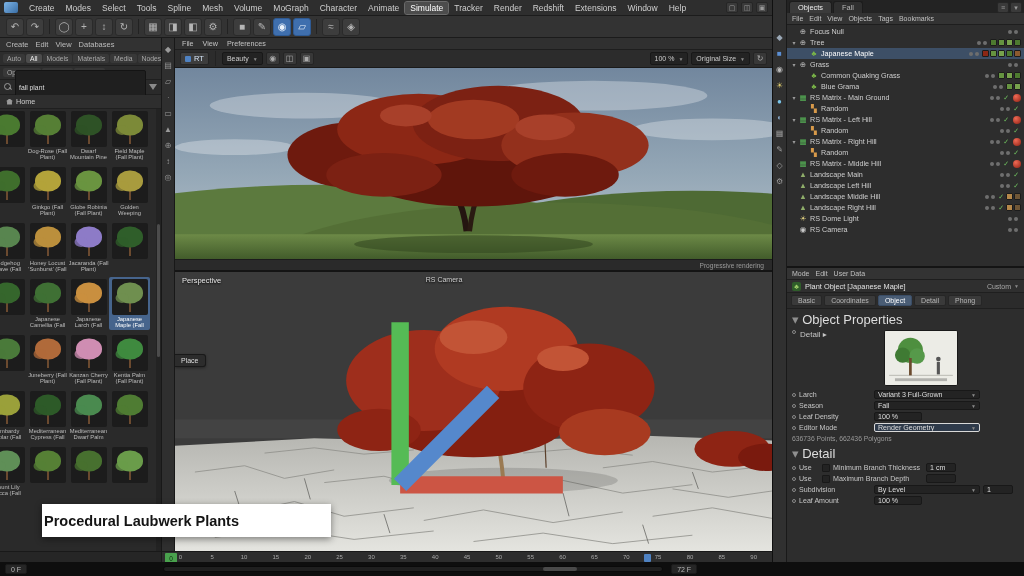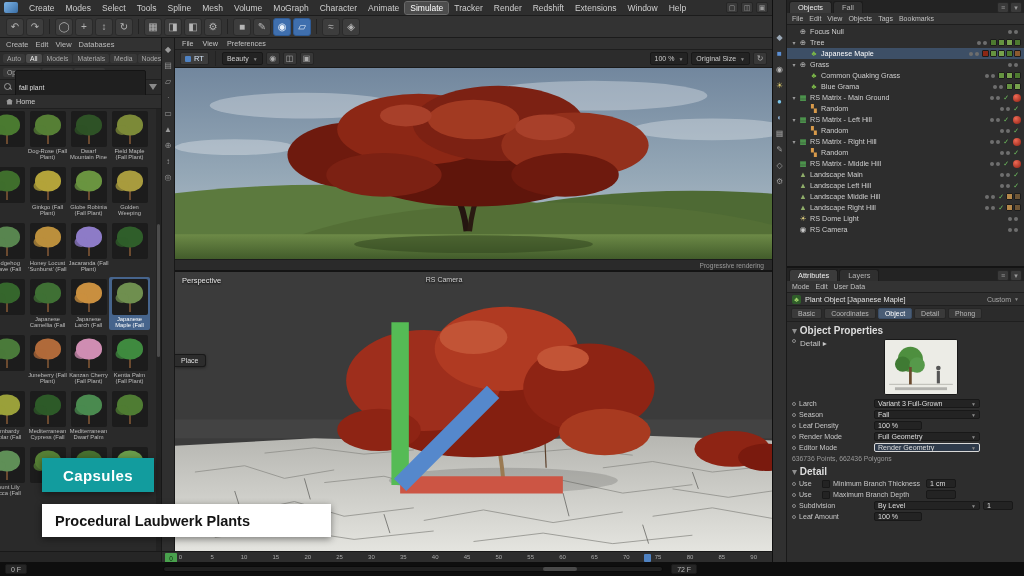--- a/index.html
+++ b/index.html
@@ -120,41 +120,41 @@
   .ochip{width:7px;height:7px;border-radius:1px;border:1px solid #1c1c1c}
   .oball{width:8px;height:8px;border-radius:50%;background:radial-gradient(circle at 35% 30%,#ef6a55,#8e1f12);margin-left:2px;flex:none}
 
   .attrs{flex:1;display:flex;flex-direction:column;background:#2d2d2d;overflow:hidden}
   .atitle{height:13px;display:flex;align-items:center;gap:4px;padding:0 5px;font-size:7.4px;color:#e2e2e2;background:#2f2f2f;border-bottom:1px solid #1f1f1f;flex:none}
   .plant-ic{width:9px;height:9px;background:#2f5e2a;border-radius:2px;color:#9fd06a;font-size:7px;line-height:9px;text-align:center;flex:none}
   .preset{margin-left:auto;color:#a8a8a8;font-size:7px;display:flex;align-items:center;gap:3px}
   .stabs{display:flex;gap:2px;padding:2px 4px;border-bottom:1px solid #1f1f1f;background:#2b2b2b;flex:none}
   .stab{padding:1px 6px;font-size:7px;background:#3a3a3a;border:1px solid #262626;border-radius:2px;color:#b8b8b8}
   .stab.active{background:#4a5d75;border-color:#3a4d66;color:#fff}
-  .aheading{padding:3px 5px 1px;font-size:10px;color:#ddd;font-weight:bold}
+  .aheading{padding:3px 5px 1px;font-size:13px;color:#ddd;font-weight:normal}
   .aheading::before{content:"▾ ";color:#8f8f8f;font-weight:normal}
   .plant-row{display:flex;padding:2px 5px 3px;gap:4px;align-items:flex-start}
   .pthumb{width:74px;height:56px;background:#ecece6;border:1px solid #191919;border-radius:2px;margin-left:8px;flex:none}
   .arow{display:flex;align-items:center;height:11px;padding:0 5px;gap:3px;font-size:7.1px}
   .adot{width:4px;height:4px;border:1px solid #8a8a8a;border-radius:50%;flex:none}
   .alabel{width:72px;flex:none;color:#c6c6c6;white-space:nowrap;overflow:hidden}
   .asub{width:90px;flex:none;color:#c6c6c6;white-space:nowrap;overflow:hidden}
   .aselect{flex:0 1 106px;height:9px;background:#232323;border:1px solid #181818;border-radius:2px;display:flex;align-items:center;padding:0 3px;color:#ddd;min-width:34px}
   .aselect .car{margin-left:auto}
   .aselect.focused{border-color:#d8d8d8;background:#2e3a4a}
   .anum{width:48px;height:9px;background:#232323;border:1px solid #181818;border-radius:2px;display:flex;align-items:center;padding:0 3px;color:#ddd;flex:none}
   .anum.small{width:30px}
   .acheck{width:8px;height:8px;background:#3f6fae;border:1px solid #2a4a78;border-radius:1px;color:#fff;font-size:7px;line-height:7px;text-align:center;flex:none}
   .acheck.off{background:#232323;border-color:#181818;color:transparent}
   .stats{padding:2px 5px 1px;font-size:6.8px;color:#9a9a9a}
   .arow.disabled{opacity:.45}
 
   
   .badge{position:absolute;left:42px;top:458px;width:112px;height:34px;background:#129c9e;color:#fff;font-size:15px;font-weight:bold;display:flex;align-items:center;justify-content:center;letter-spacing:.4px;box-shadow:0 2px 7px rgba(0,0,0,.45);z-index:50}
-  .title-badge{position:absolute;left:42px;top:504px;width:289px;height:33px;background:#fff;color:#141414;font-size:14.5px;font-weight:bold;display:flex;align-items:center;padding-left:13px;box-shadow:0 2px 7px rgba(0,0,0,.45);z-index:50}
+  .title-badge{position:absolute;left:42px;top:504px;width:289px;height:33px;background:#fff;color:#141414;font-size:14.5px;font-weight:bold;display:flex;align-items:center;padding-left:2px;box-shadow:0 2px 7px rgba(0,0,0,.45);z-index:50}
 </style>
 </head>
 <body>
 
 <div class="app">
 
   <div class="leftcol">
 
     <div class="menubar">
       <div class="logo"></div>
@@ -941,27 +941,20 @@
               <span class="ospace"></span>
               <span class="vdots">
                 <span class="vdot"></span>
                 <span class="vdot"></span>
               </span>
             </div>
           </div>
       </section>
 
       <section class="attrs">
-        <div class="ptabs" id="attr-tabs">
-            <div class="ptab active">Attributes</div>
-            <div class="ptab">Layers</div>
-            <div class="psp"></div>
-            <div class="wbtn">≡</div>
-            <div class="wbtn">▾</div>
-          </div>
         <div class="pmenus" id="attr-menus">
             <span>Mode</span>
             <span>Edit</span>
             <span>User Data</span>
           </div>
         <div class="atitle">
           <span class="plant-ic">♣</span>
           <span>Plant Object [Japanese Maple]</span>
           <span class="preset">
             <span>Custom</span>
@@ -1013,28 +1006,20 @@
                 <span class="car">▼</span>
               </div>
             </div>
             <div class="arow">
               <span class="adot"></span>
               <span class="alabel">Leaf Density</span>
               <div class="anum">100 %</div>
             </div>
             <div class="arow">
               <span class="adot"></span>
-              <span class="alabel">Render Mode</span>
-              <div class="aselect">
-                <span>Full Geometry</span>
-                <span class="car">▼</span>
-              </div>
-            </div>
-            <div class="arow">
-              <span class="adot"></span>
               <span class="alabel">Editor Mode</span>
               <div class="aselect focused">
                 <span>Render Geometry</span>
                 <span class="car">▼</span>
               </div>
             </div>
           </div>
         <div class="stats">636736 Points, 662436 Polygons</div>
 
         <div class="aheading">Detail</div>
@@ -1073,15 +1058,14 @@
   </div>
 
   <div class="statusbar">
     <div class="frame-field">0 F</div>
     <div class="status-track">
       <div class="status-handle"></div>
     </div>
     <div class="frame-field">72 F</div>
   </div>
 
-  <div class="badge">Capsules</div>
   <div class="title-badge">Procedural Laubwerk Plants</div>
 </div>
 
 </body></html>

